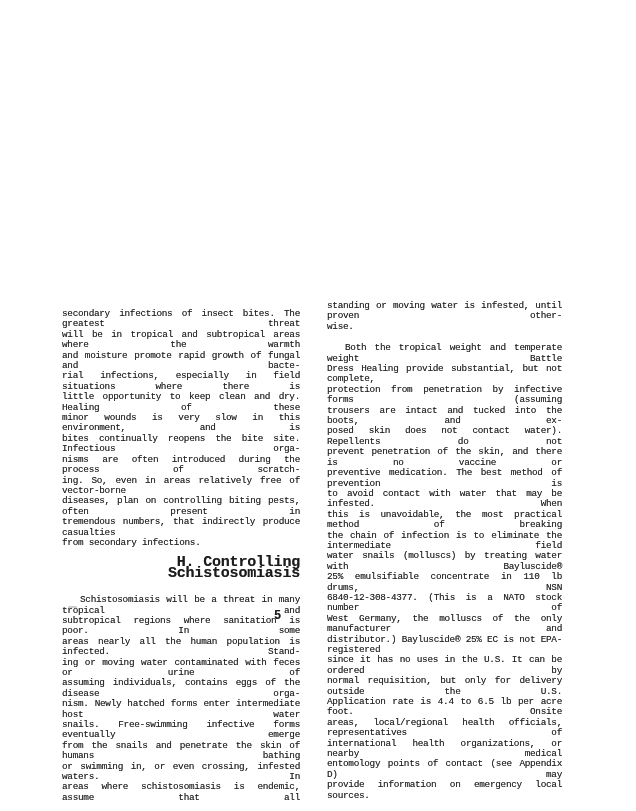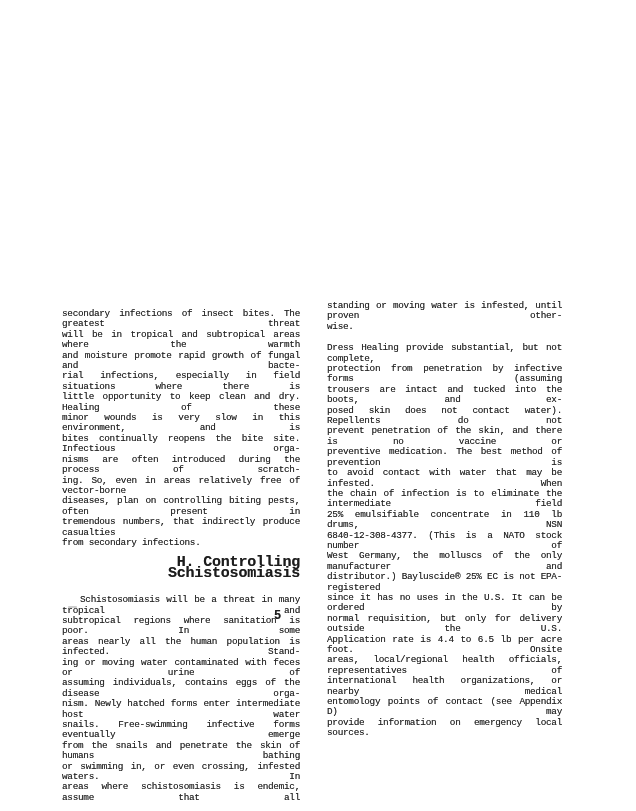--- a/index.html
+++ b/index.html
@@ -102,28 +102,31 @@
         <div class="tline">areas where schistosomiasis is endemic, assume that all</div>
       </div>
   </div>
 
   <div class="column col-right">
     <div class="para">
         <div class="tline">standing or moving water is infested, until proven other-</div>
         <div class="tline no-just">wise.</div>
       </div>
     <div class="para para-gap">
+        <div class="tline indent">Both the tropical weight and temperate weight Battle</div>
         <div class="tline">Dress Healing provide substantial, but not complete,</div>
         <div class="tline">protection from penetration by infective forms (assuming</div>
         <div class="tline">trousers are intact and tucked into the boots, and ex-</div>
         <div class="tline">posed skin does not contact water). Repellents do not</div>
         <div class="tline">prevent penetration of the skin, and there is no vaccine or</div>
         <div class="tline">preventive medication. The best method of prevention is</div>
         <div class="tline">to avoid contact with water that may be infested. When</div>
+        <div class="tline">this is unavoidable, the most practical method of breaking</div>
         <div class="tline">the chain of infection is to eliminate the intermediate field</div>
+        <div class="tline">water snails (molluscs) by treating water with Bayluscide®</div>
         <div class="tline">25% emulsifiable concentrate in 110 lb drums, NSN</div>
         <div class="tline">6840-12-308-4377. (This is a NATO stock number of</div>
         <div class="tline">West Germany, the molluscs of the only manufacturer and</div>
         <div class="tline">distributor.) Bayluscide® 25% EC is not EPA-registered</div>
         <div class="tline">since it has no uses in the U.S. It can be ordered by</div>
         <div class="tline">normal requisition, but only for delivery outside the U.S.</div>
         <div class="tline">Application rate is 4.4 to 6.5 lb per acre foot. Onsite</div>
         <div class="tline">areas, local/regional health officials, representatives of</div>
         <div class="tline">international health organizations, or nearby medical</div>
         <div class="tline">entomology points of contact (see Appendix D) may</div>

